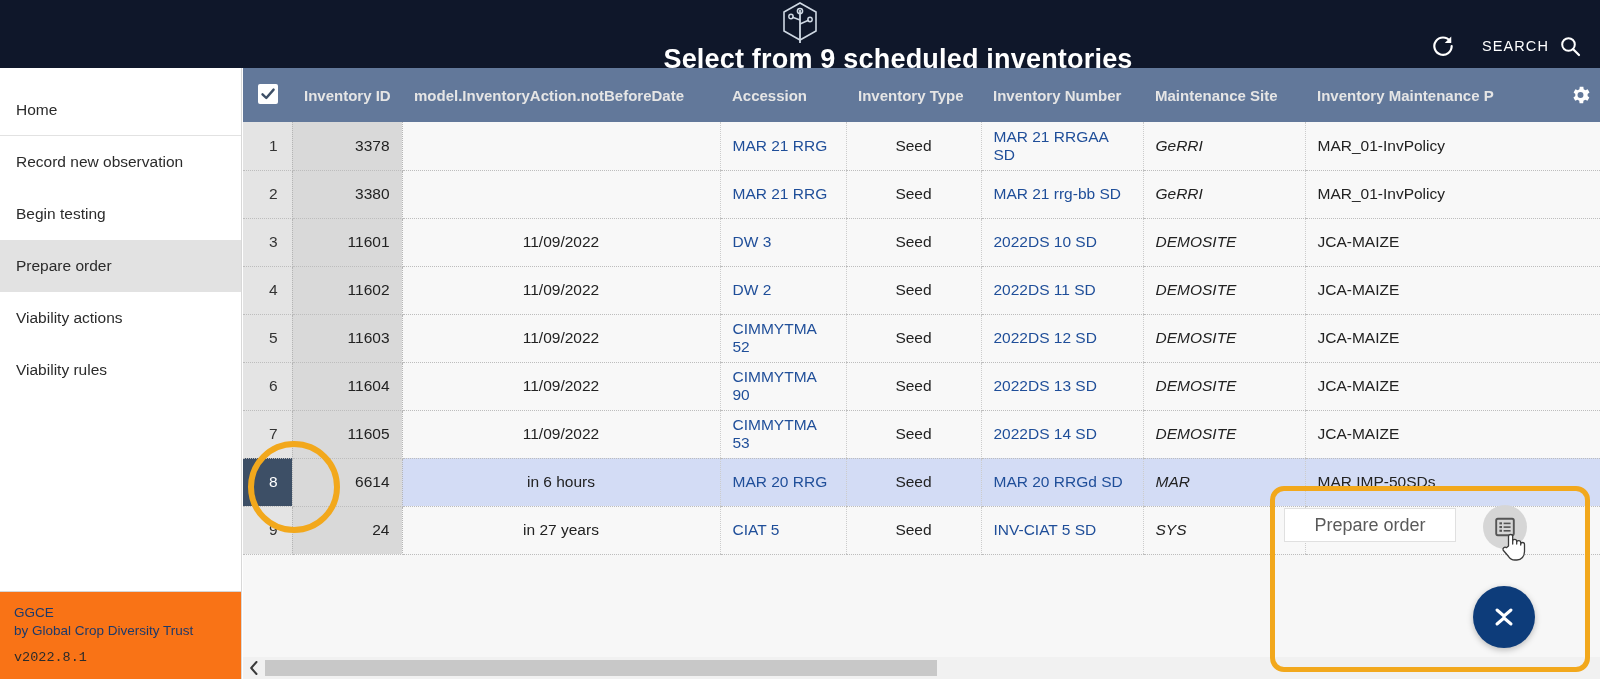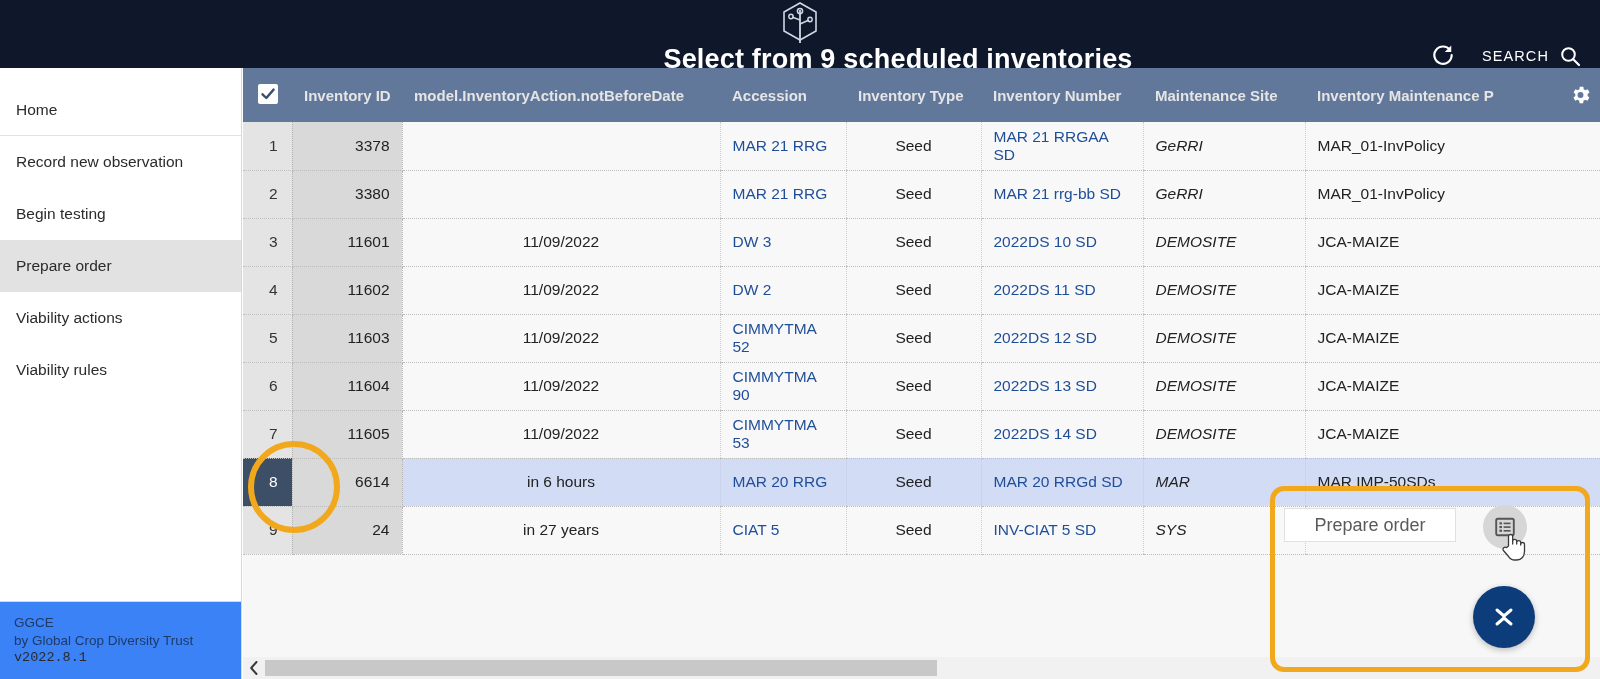--- a/index.html
+++ b/index.html
@@ -15,46 +15,46 @@
   .appbar {
     position: absolute; left: 0; top: 0; width: 1600px; height: 68px;
     background: #0f172a; display: flex; align-items: center; flex-direction: column;
   }
   .logo-box { width: 68px; height: 68px; display: flex; align-items: center; justify-content: center; }
   .appbar-title {
     color: #ffffff; font-size: 27px; font-weight: bold;
     margin-left: 196px; letter-spacing: .2px; white-space: nowrap;
   }
   .appbar-right {
-    position: absolute; right: 18px; top: 0; height: 68px;
-    display: flex; align-items: flex-end; gap: 26px;
+    position: absolute; right: 18px; top: 12px; height: 68px;
+    display: flex; align-items: center; gap: 26px;
   }
   .icon-btn { display: flex; align-items: center; justify-content: center; cursor: pointer; }
   .search-group { display: flex; align-items: center; gap: 9px; cursor: pointer; }
   .search-label { color: #ffffff; font-size: 14.5px; letter-spacing: 1.1px; }
 
   
   .sidebar {
     position: absolute; left: 0; top: 68px; width: 242px; height: 611px;
     background: #ffffff; border-right: 1px solid #d8d8d8;
     display: flex; flex-direction: column;
   }
   .nav { padding-top: 16px; }
   .nav-item {
     height: 52px; display: flex; align-items: center;
     padding-left: 16px; font-size: 15.5px; color: #2b2b2b; cursor: pointer;
   }
   .nav-item.divided { border-bottom: 1px solid #e2e2e2; }
   .nav-item.active { background: #e2e2e2; }
   .sidebar-spacer { flex: 1 1 auto; }
   .sidebar-footer {
-    background: #3b82f6; padding: 12px 0 14px 14px; border-top: 1px solid #d6d6d6;
+    background: #f97316; padding: 12px 0 14px 14px; border-top: 1px solid #d6d6d6;
   }
   .brand-line { color: #1d3a6b; font-size: 13.5px; line-height: 18px; }
-  .brand-ver { color: #2b2b2b; font-size: 13.5px; font-family: "Liberation Mono", monospace; }
+  .brand-ver { color: #2b2b2b; font-size: 13.5px; margin-top: 10px; font-family: "Liberation Mono", monospace; }
 
   
   .table-wrap {
     position: absolute; left: 243px; top: 68px; width: 1357px; height: 611px;
     background: #f7f7f7; overflow: hidden;
   }
   table.grid { border-collapse: collapse; table-layout: fixed; width: 1357px; }
   thead th {
     background: #62789a; color: #e5e5e5; font-size: 15px; font-weight: bold;
     height: 54px; text-align: left; padding: 0 12px; white-space: nowrap;

